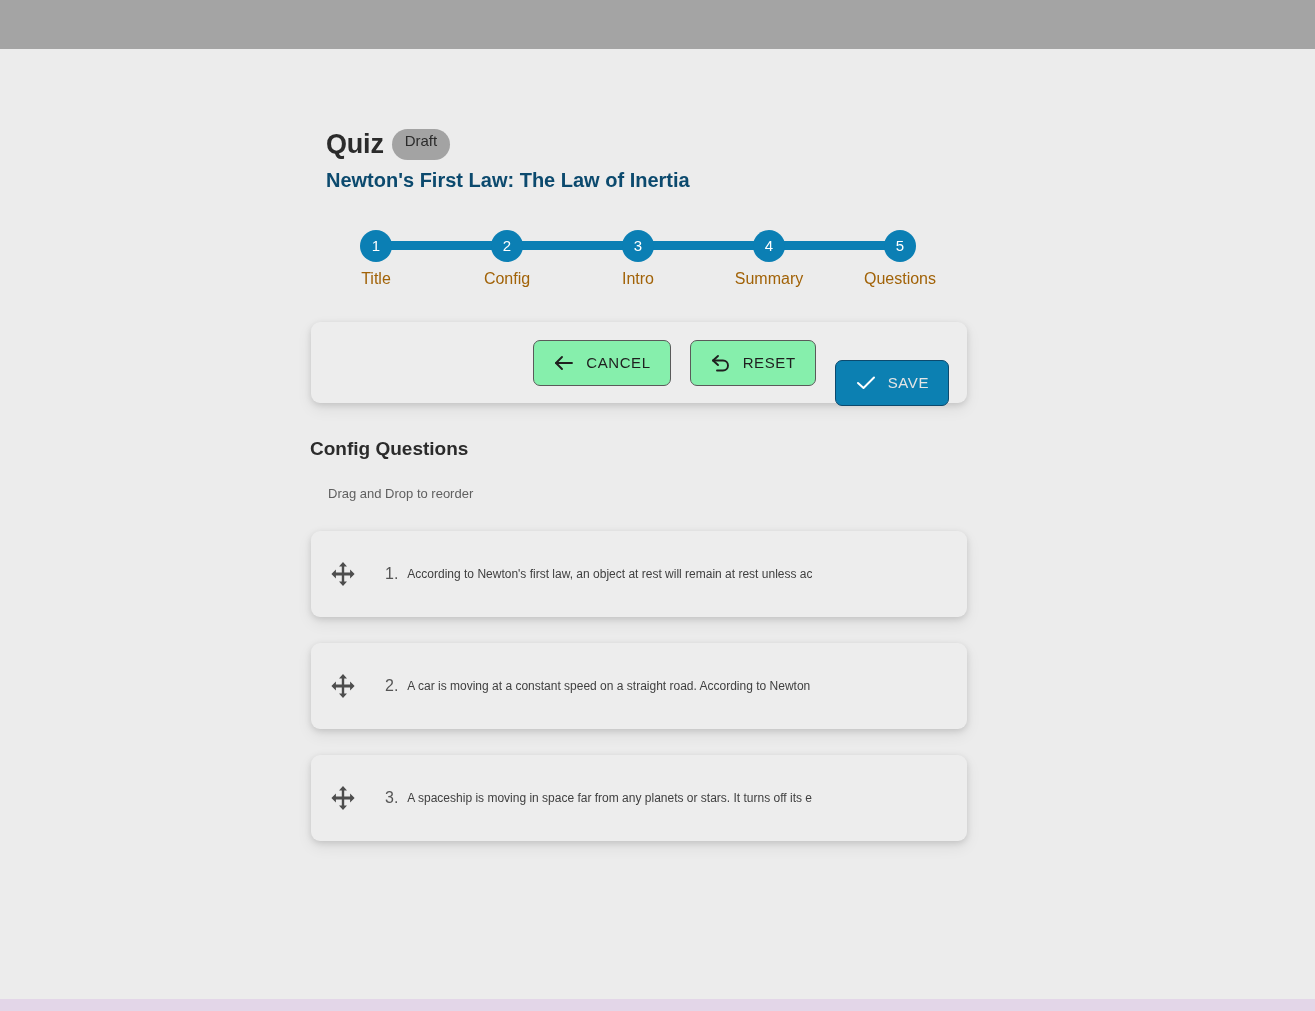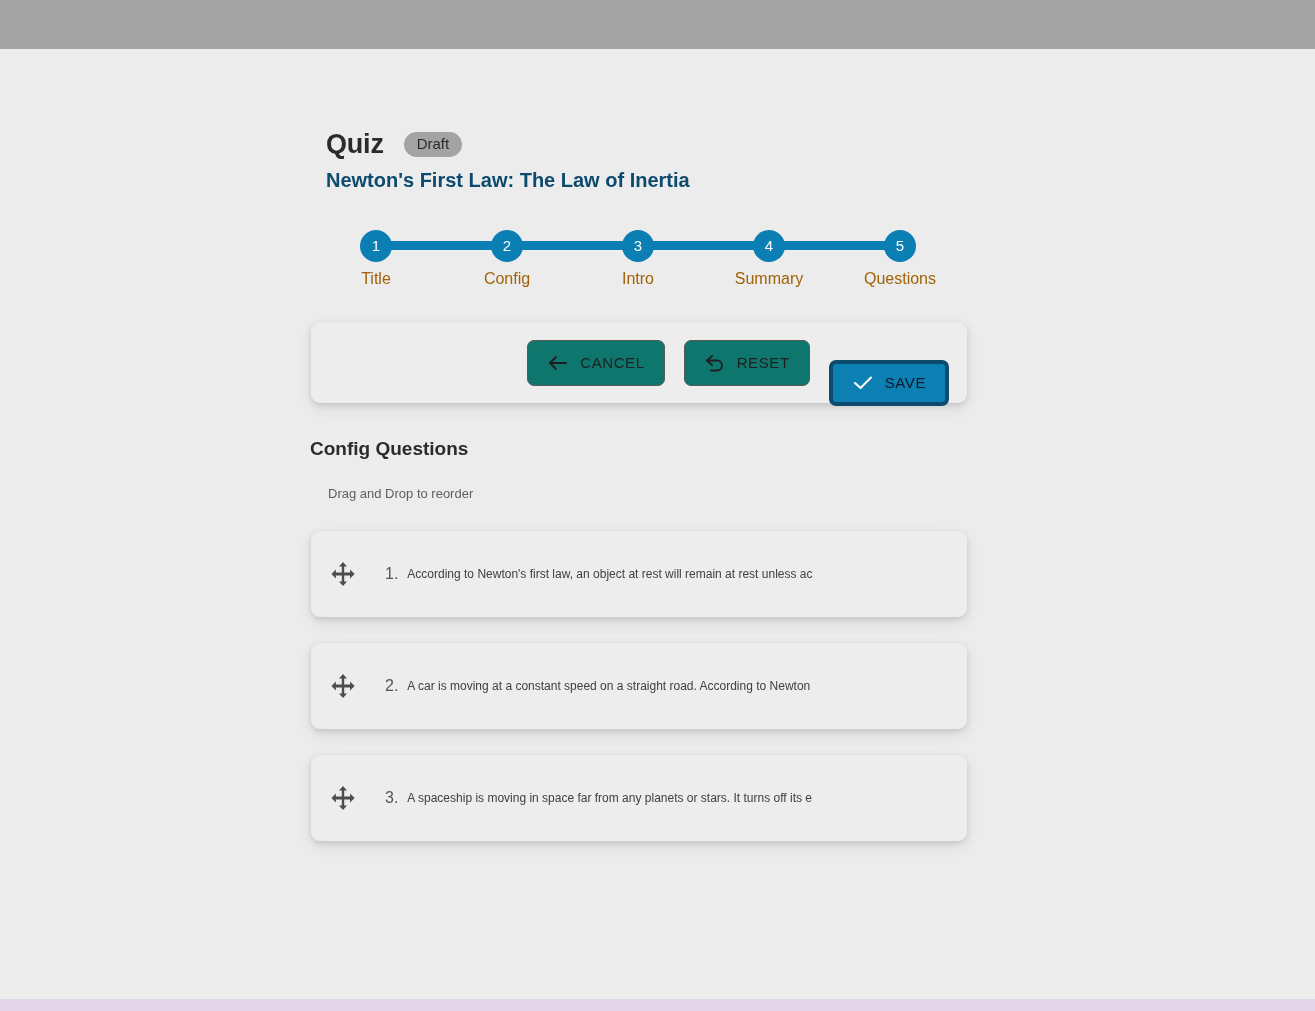--- a/index.html
+++ b/index.html
@@ -45,22 +45,21 @@
   }
 
   
   .header {
     position: absolute;
     left: 326px;
     top: 80px;
   }
   .title-row {
     display: flex;
-    align-items: center;
-    gap: 20px;
+    gap: 8px;
   }
   .quiz-title {
     font-size: 27px;
     font-weight: bold;
     color: #2b2b2b;
     letter-spacing: -0.2px;
   }
   .status-badge {
     background: #a3a3a3;
     color: #2b2b2b;
@@ -139,28 +138,28 @@
     gap: 11px;
     height: 46px;
     padding: 0 19px;
     border-radius: 7px;
     font-size: 15px;
     letter-spacing: 0.6px;
     cursor: pointer;
     user-select: none;
   }
   .btn-outline {
-    background: #0f766e;
+    background: #86efac;
     border: 1px solid #5a5a5a;
     color: #1f1f1f;
   }
   .btn-primary {
     background: #0c80b2;
-    border: 4px solid #0c4a6e;
-    color: #0f172a;
+    border: 1px solid #0c4a6e;
+    color: #e5e5e5;
     margin-top: 40px;
   }
   .btn svg { display: block; flex: none; }
 
   
   .section-title {
     position: absolute;
     left: 310px;
     top: 389px;
     font-size: 19px;

